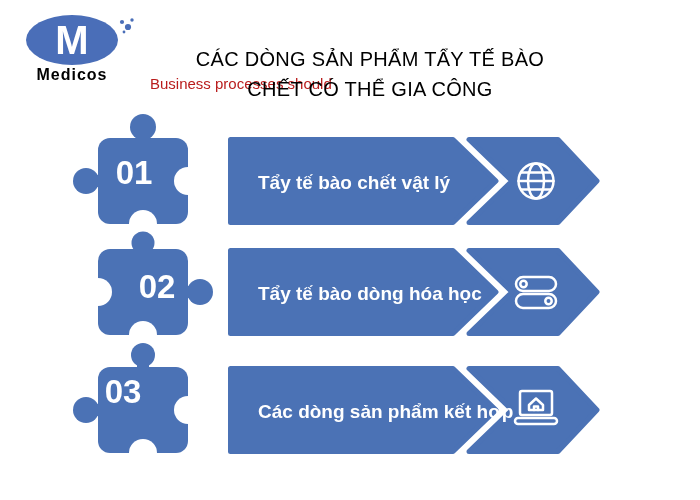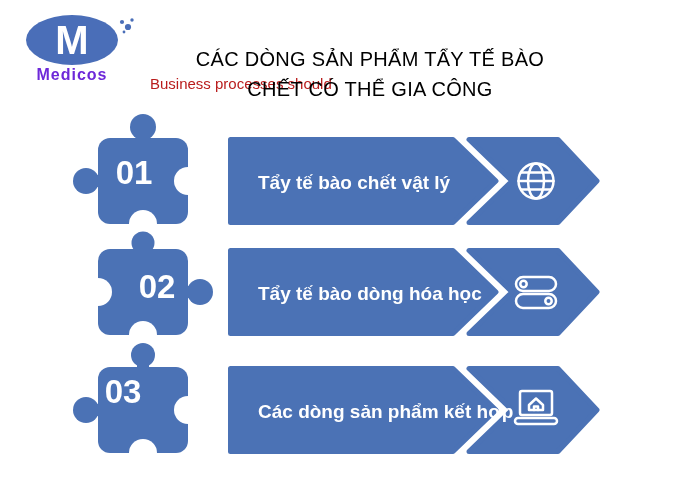--- a/index.html
+++ b/index.html
@@ -5,21 +5,21 @@
   html,body{margin:0;padding:0;background:#fff;}
   .canvas{
     position:relative;width:700px;height:500px;background:#ffffff;
     font-family:"Liberation Sans",sans-serif;overflow:hidden;
   }
   
   .logo{position:absolute;left:22px;top:12px;width:120px;height:78px;}
   .logo svg{display:block;}
   .brand{
     position:absolute;left:0;top:54px;width:100px;text-align:center;
-    font-size:16px;font-weight:700;color:#6d28d9;letter-spacing:1px;
+    font-size:16px;font-weight:700;color:#000000;letter-spacing:1px;
   }
   
   .watermark{
     position:absolute;left:150px;top:74px;width:440px;
     font-size:15px;line-height:19px;font-weight:400;color:#b91c1c;z-index:1;
   }
   .title{
     position:absolute;left:150px;top:44px;width:440px;margin:0;text-align:center;
     font-size:20px;line-height:30px;font-weight:400;color:#000000;
     letter-spacing:.3px;z-index:2;

